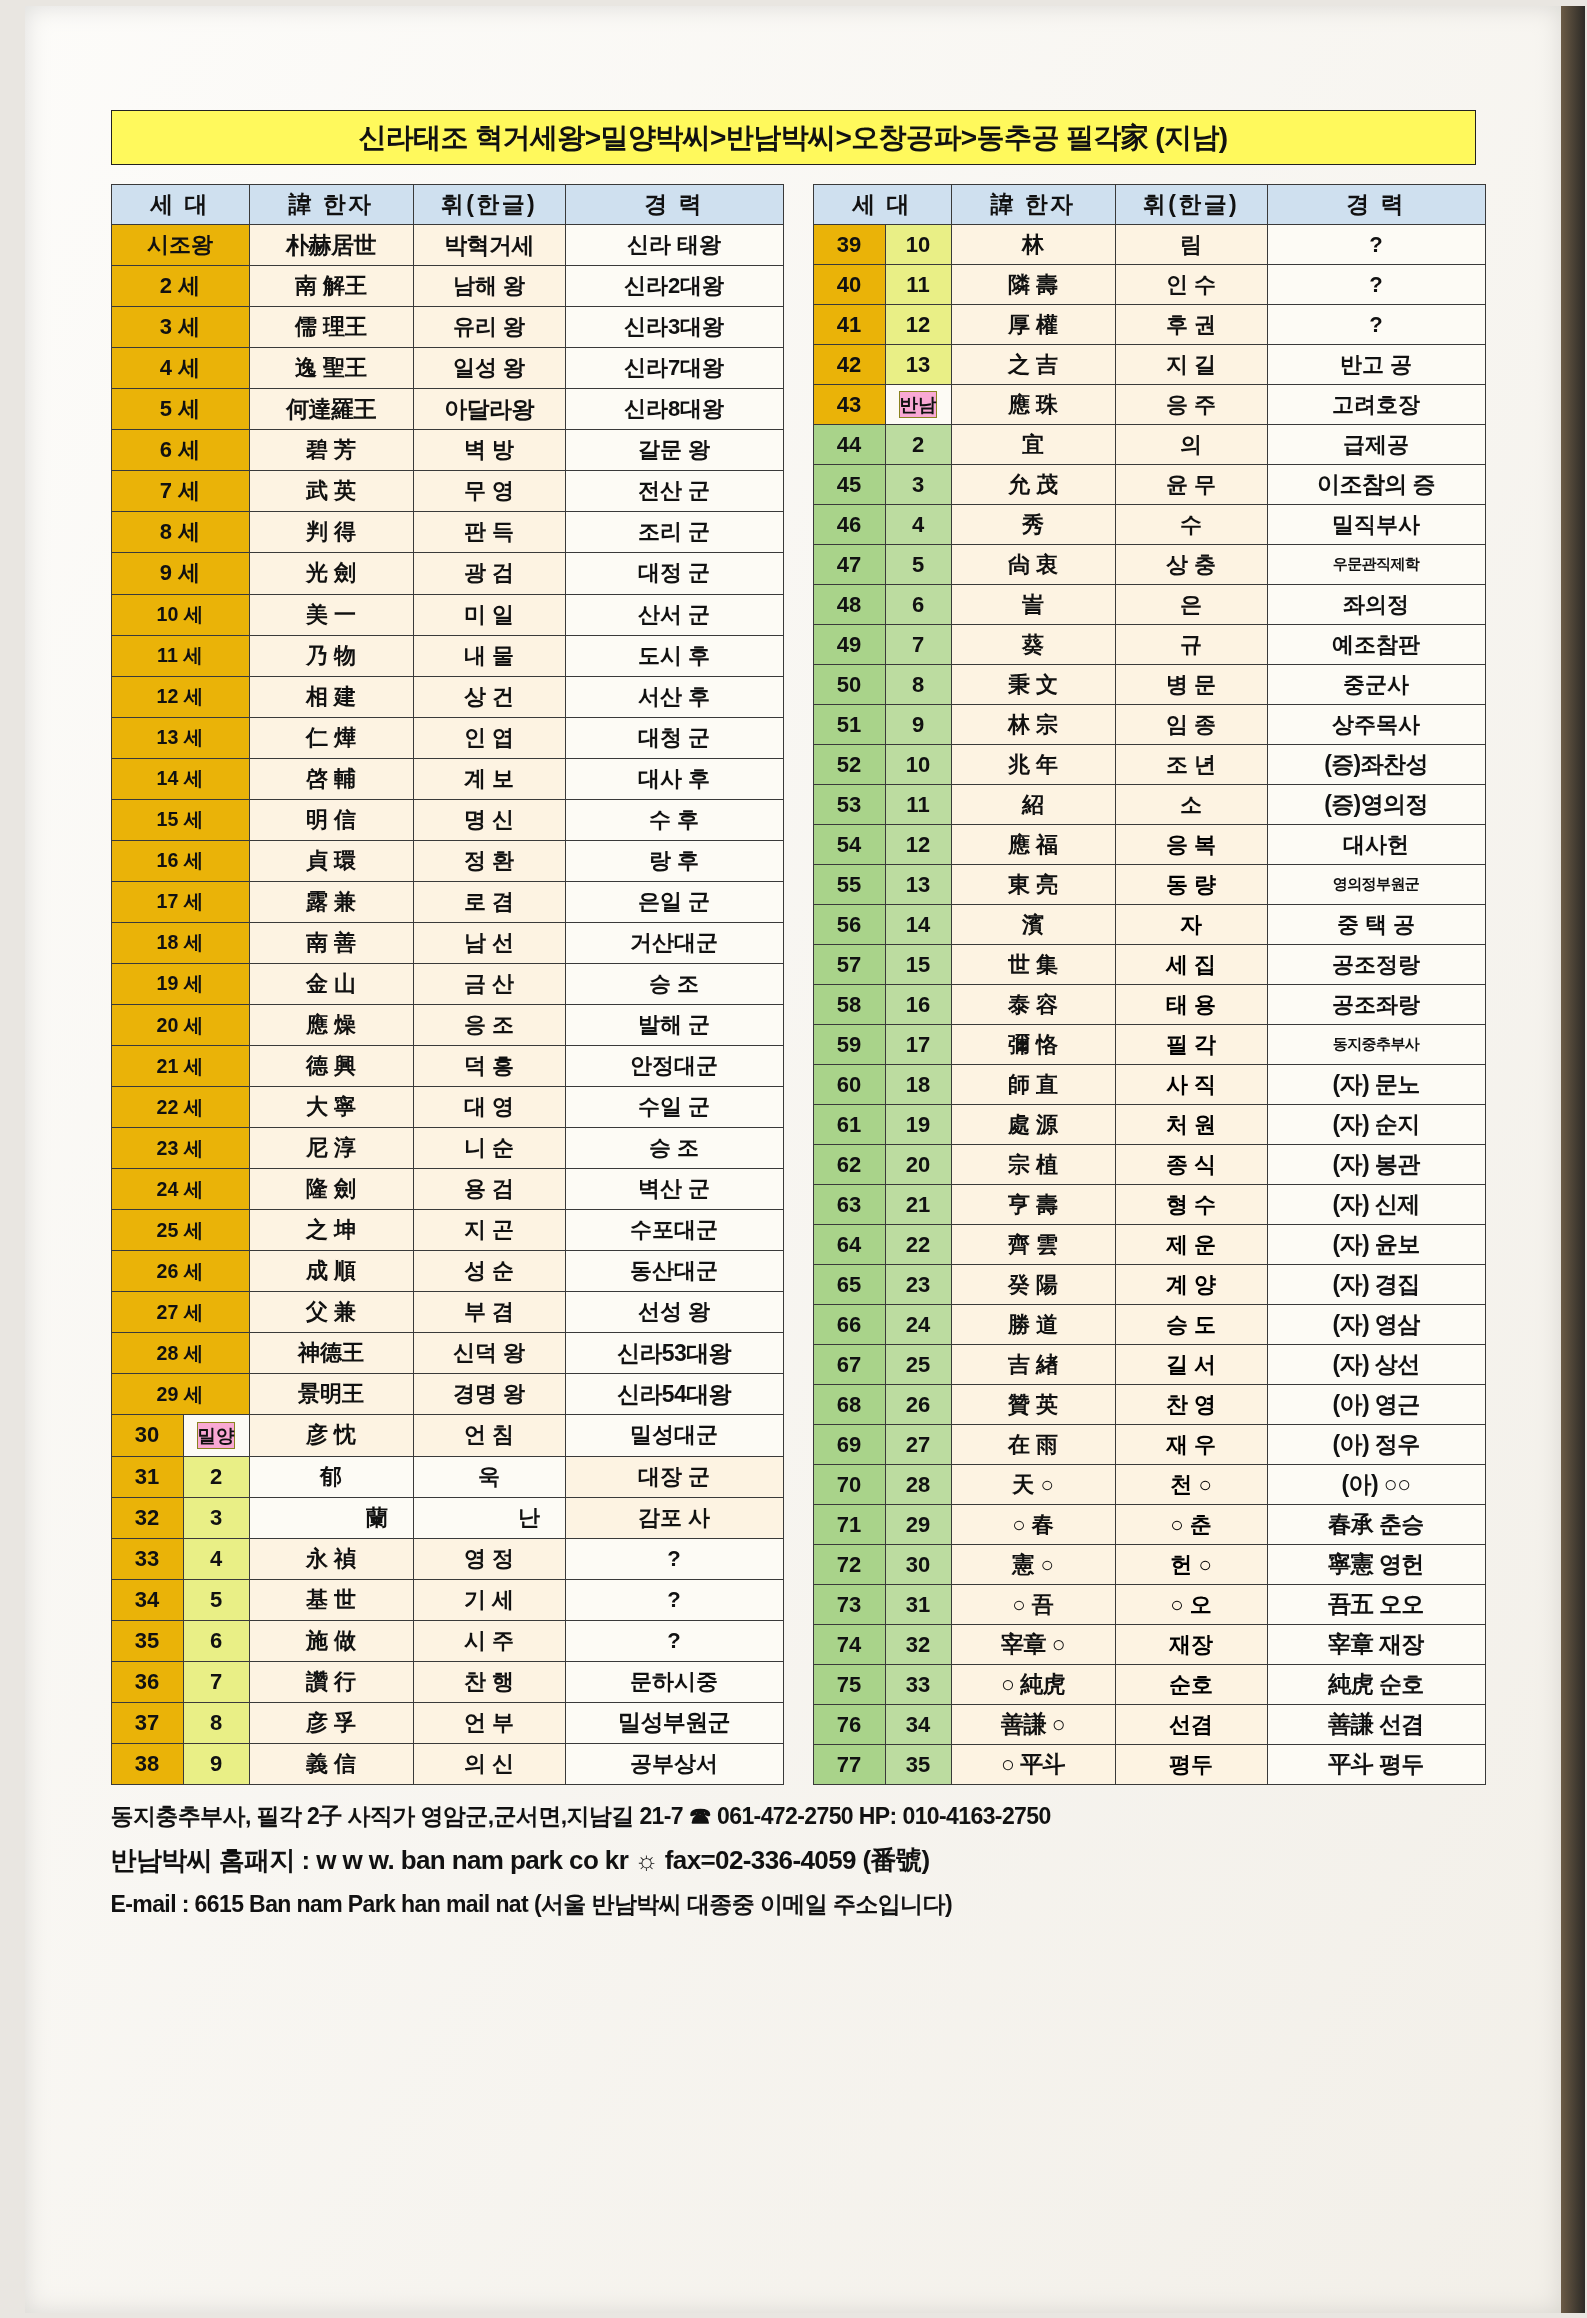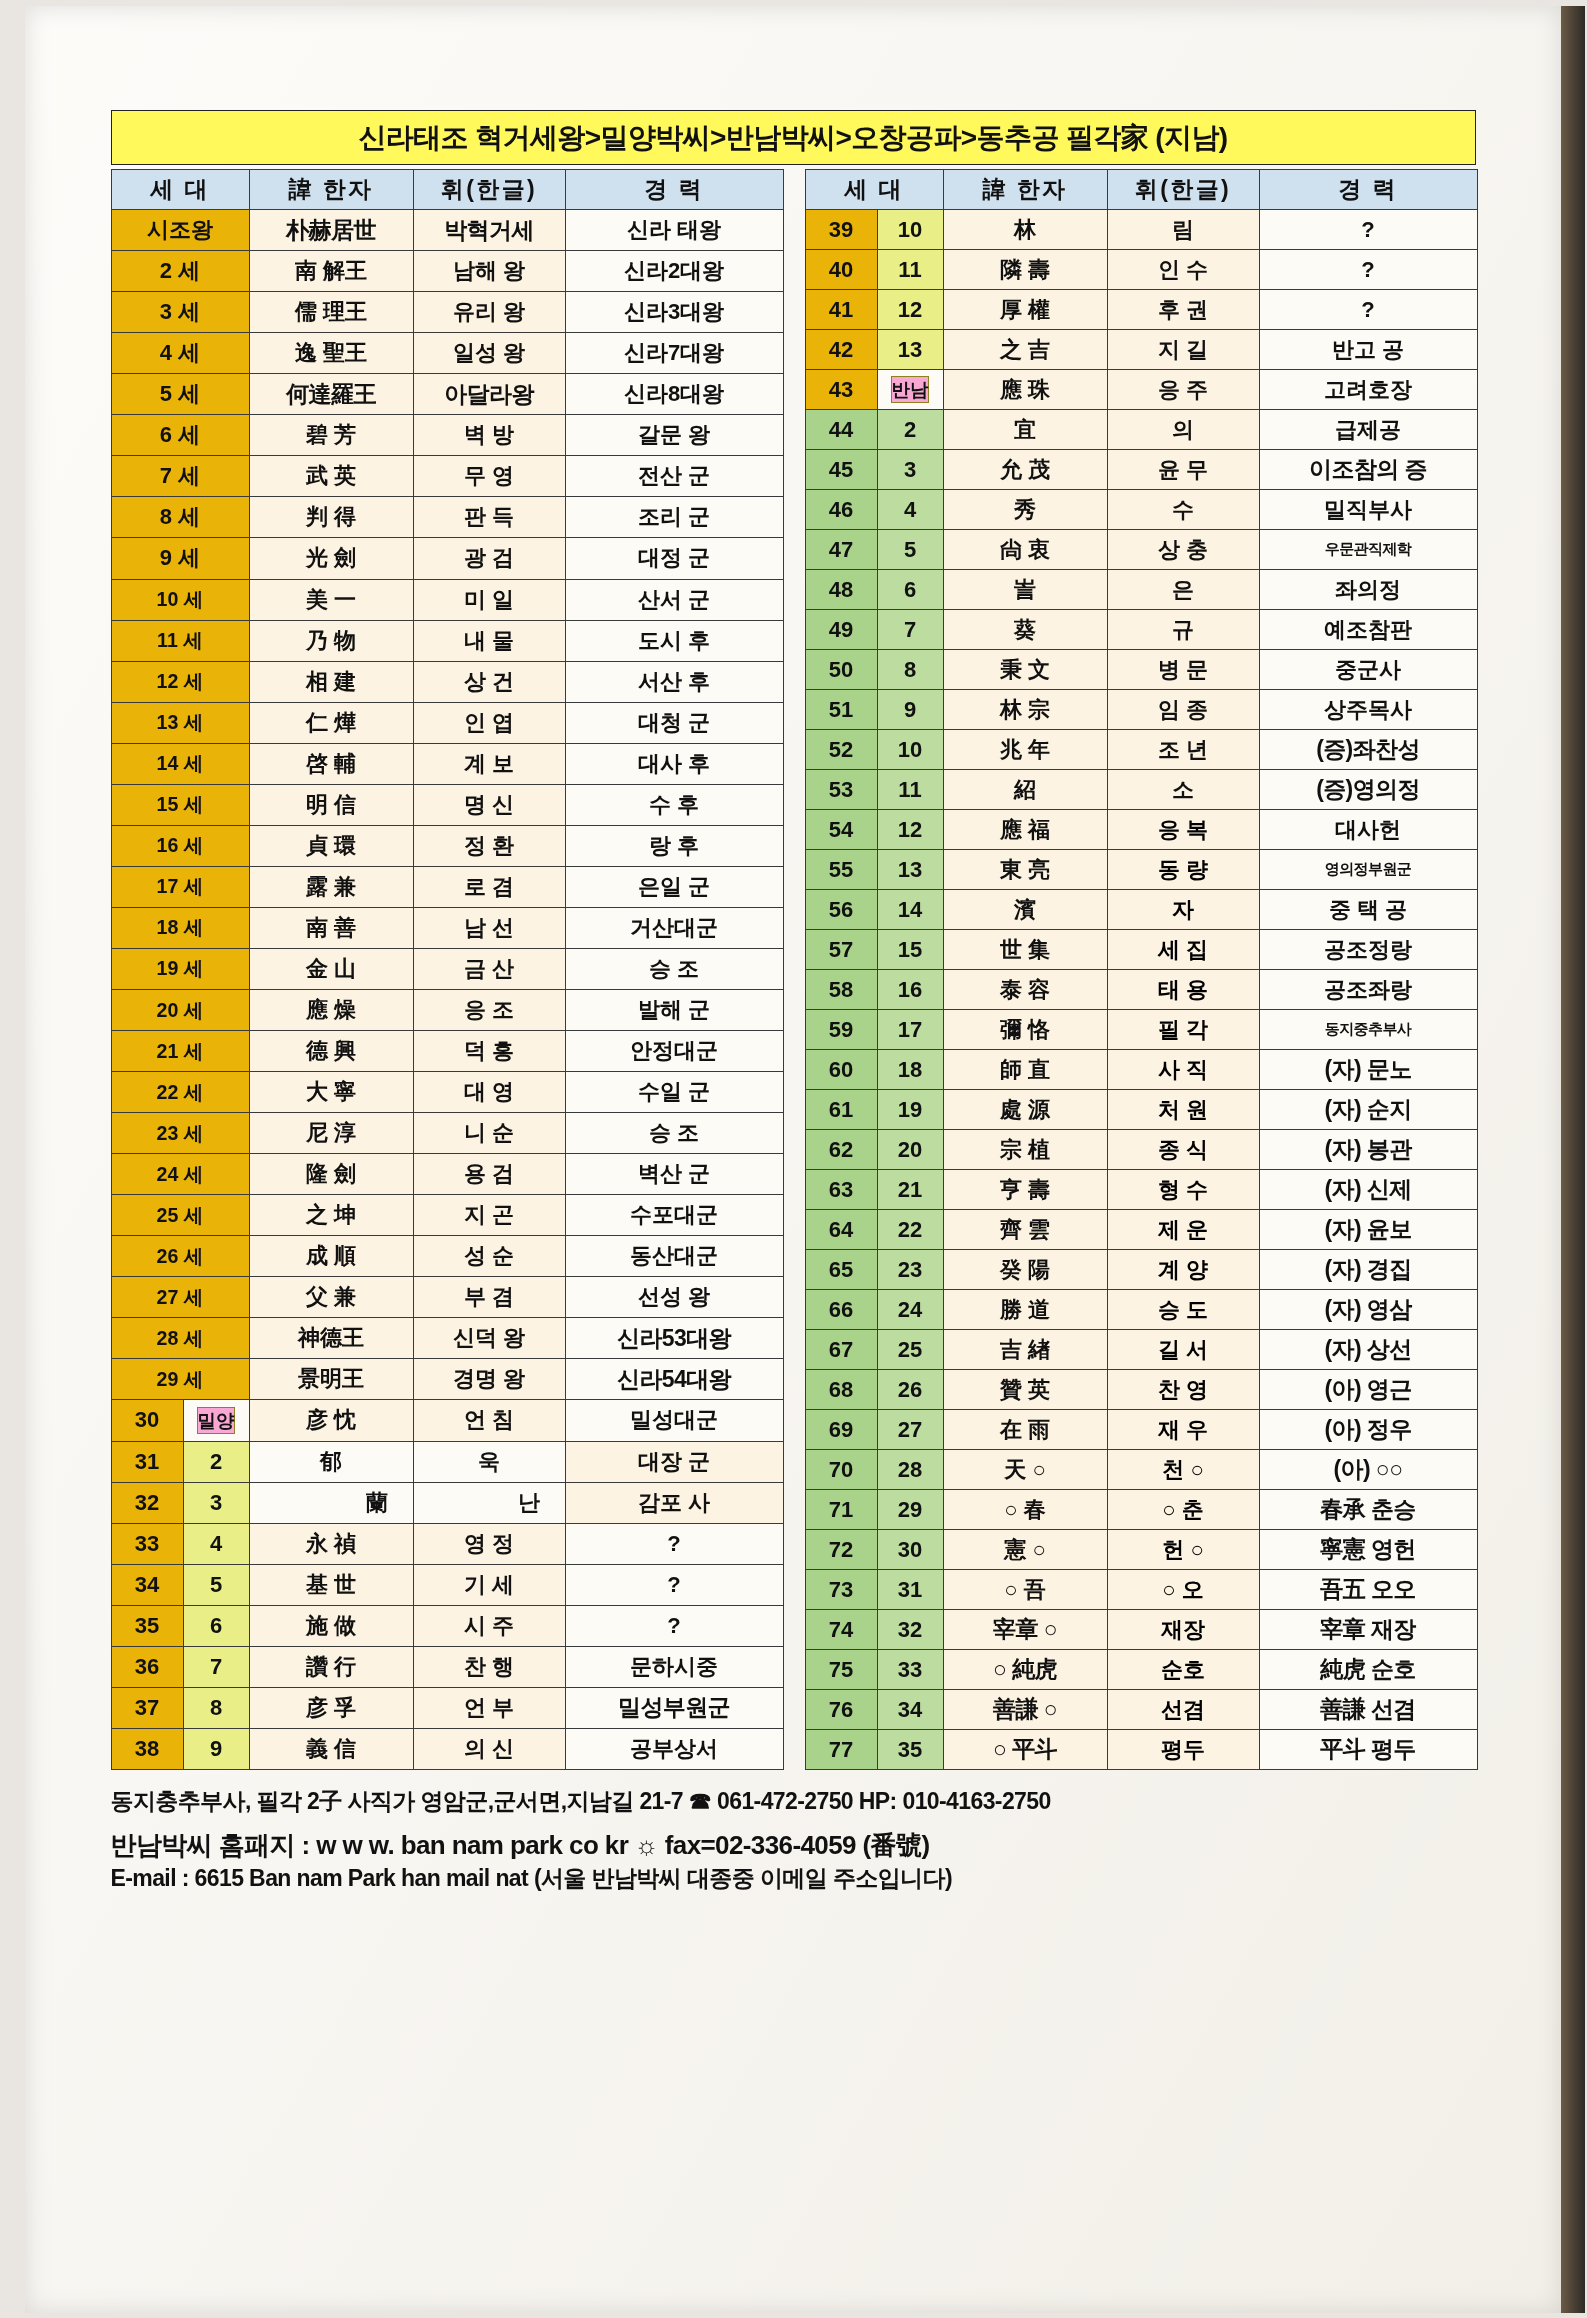--- a/index.html
+++ b/index.html
@@ -36,22 +36,22 @@
     background:#fff95c;
     border:1.8px solid #222;
     height:53px;
     display:flex;align-items:center;justify-content:center;
     font-size:28px;font-weight:bold;color:#111;
     letter-spacing:-0.6px;
   }
   
   .tables{
     display:flex;
-    gap:21px;
-    margin-top:4px;
+    gap:29px;
+    margin-top:19px;
   }
   table{
     border-collapse:collapse;
     table-layout:fixed;
     width:672px;
     font-size:22px;
   }
   td,th{
     border:1.2px solid #3a3a3a;
     height:39px;
@@ -93,21 +93,21 @@
     padding:0 0;
     font-size:18.4px;
   }
   
   .footer{
     margin-top:16px;
     color:#111;
   }
   .footer .l1{font-size:23px;font-weight:bold;letter-spacing:-0.6px;}
   .footer .l2{font-size:26px;font-weight:bold;margin-top:11px;letter-spacing:-0.6px;}
-  .footer .l3{font-size:23px;font-weight:bold;letter-spacing:-0.6px;}
+  .footer .l3{font-size:23px;font-weight:bold;margin-top:11px;letter-spacing:-0.6px;}
 </style>
 </head>
 <body>
 
 <div id="paper">
   <div id="sheetTint"></div>
 
   <div id="content">
 
     <div class="title-bar">신라태조 혁거세왕&gt;밀양박씨&gt;반남박씨&gt;오창공파&gt;동추공 필각家 (지남)</div>

